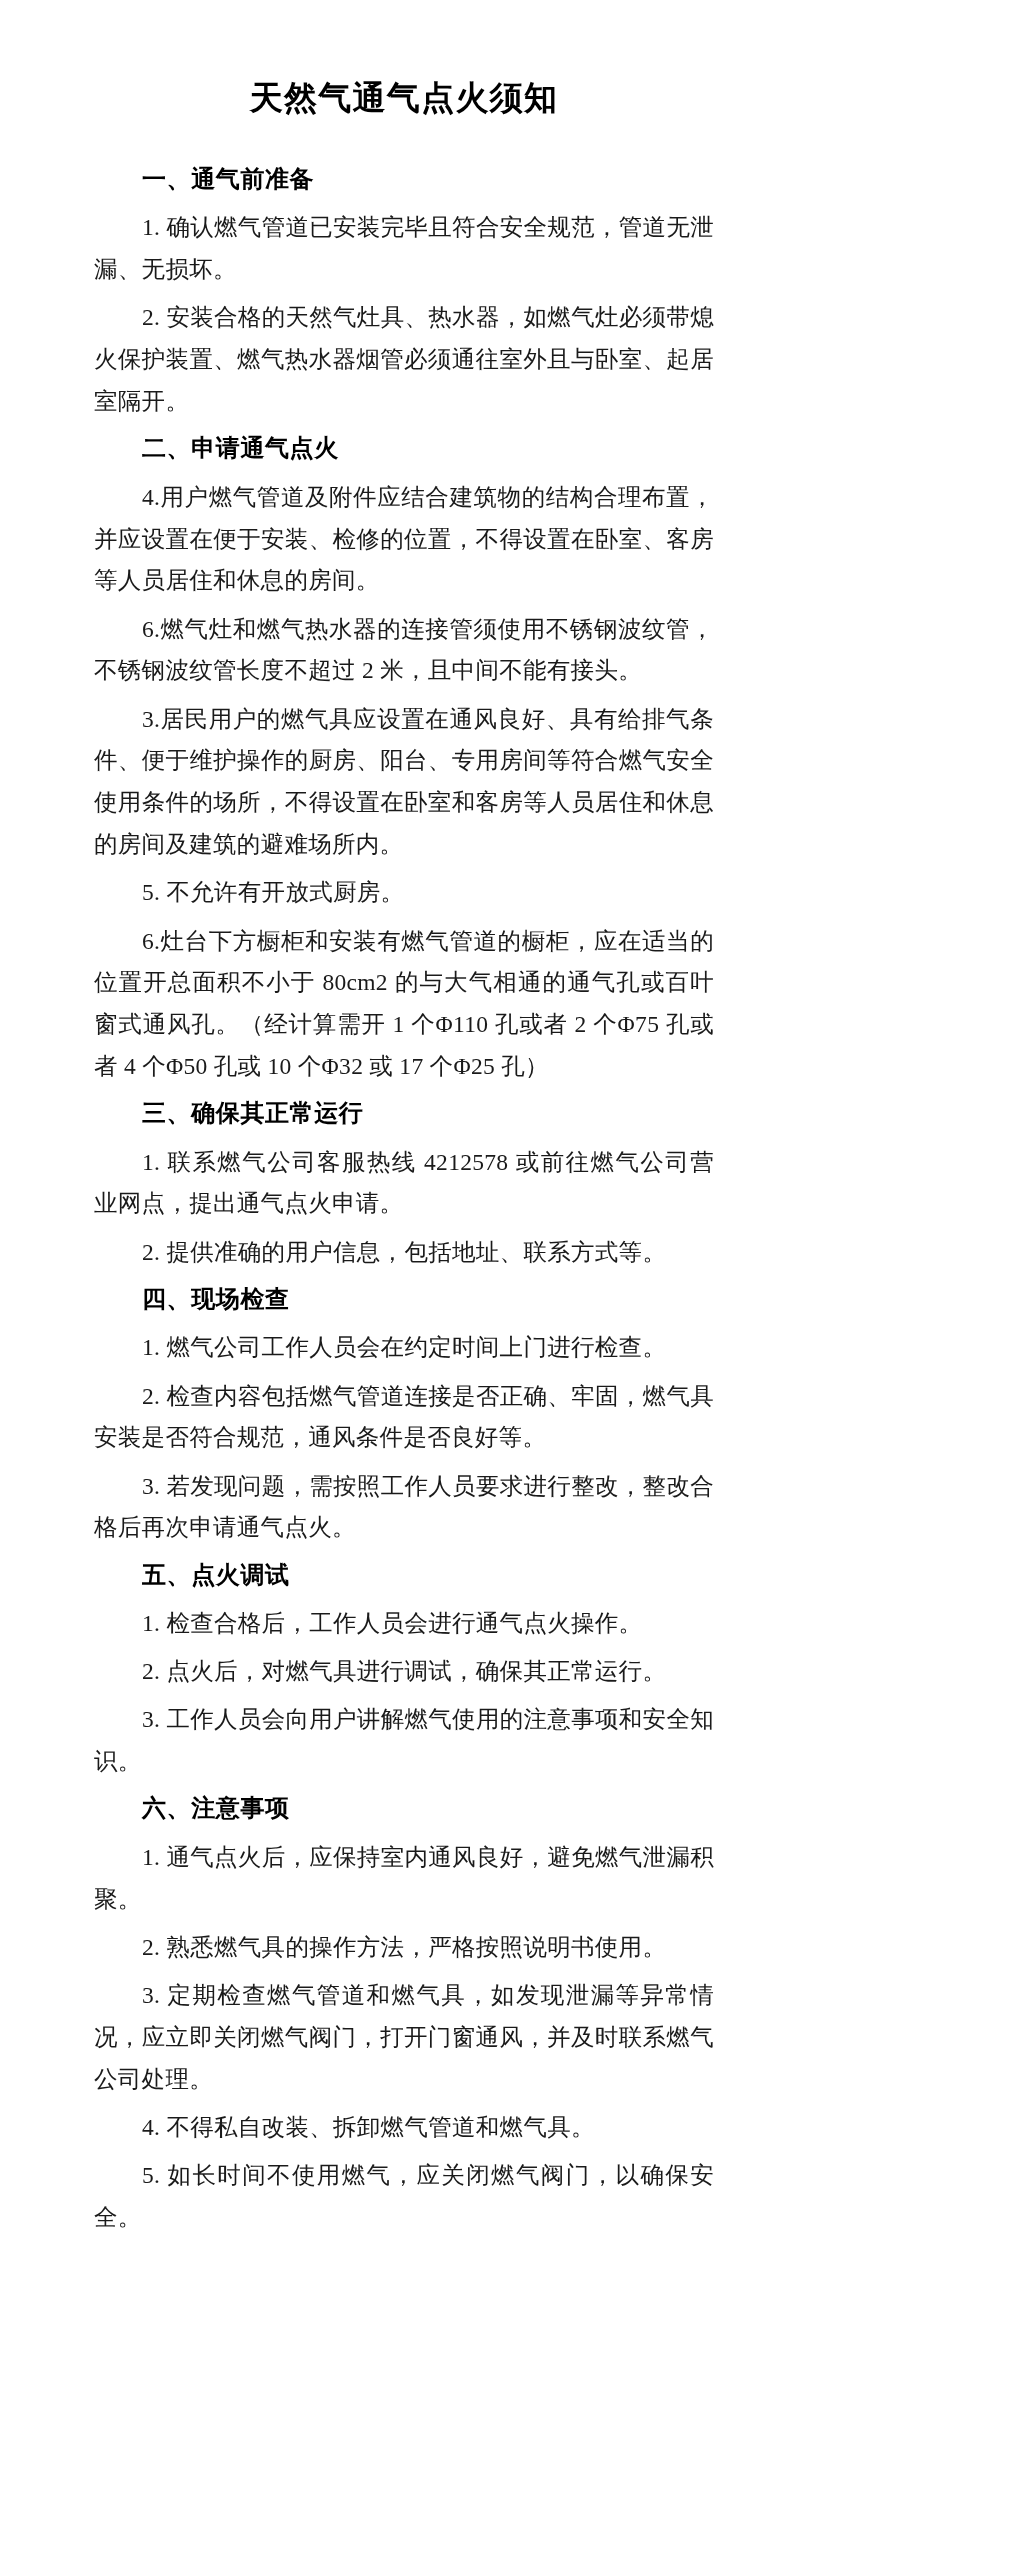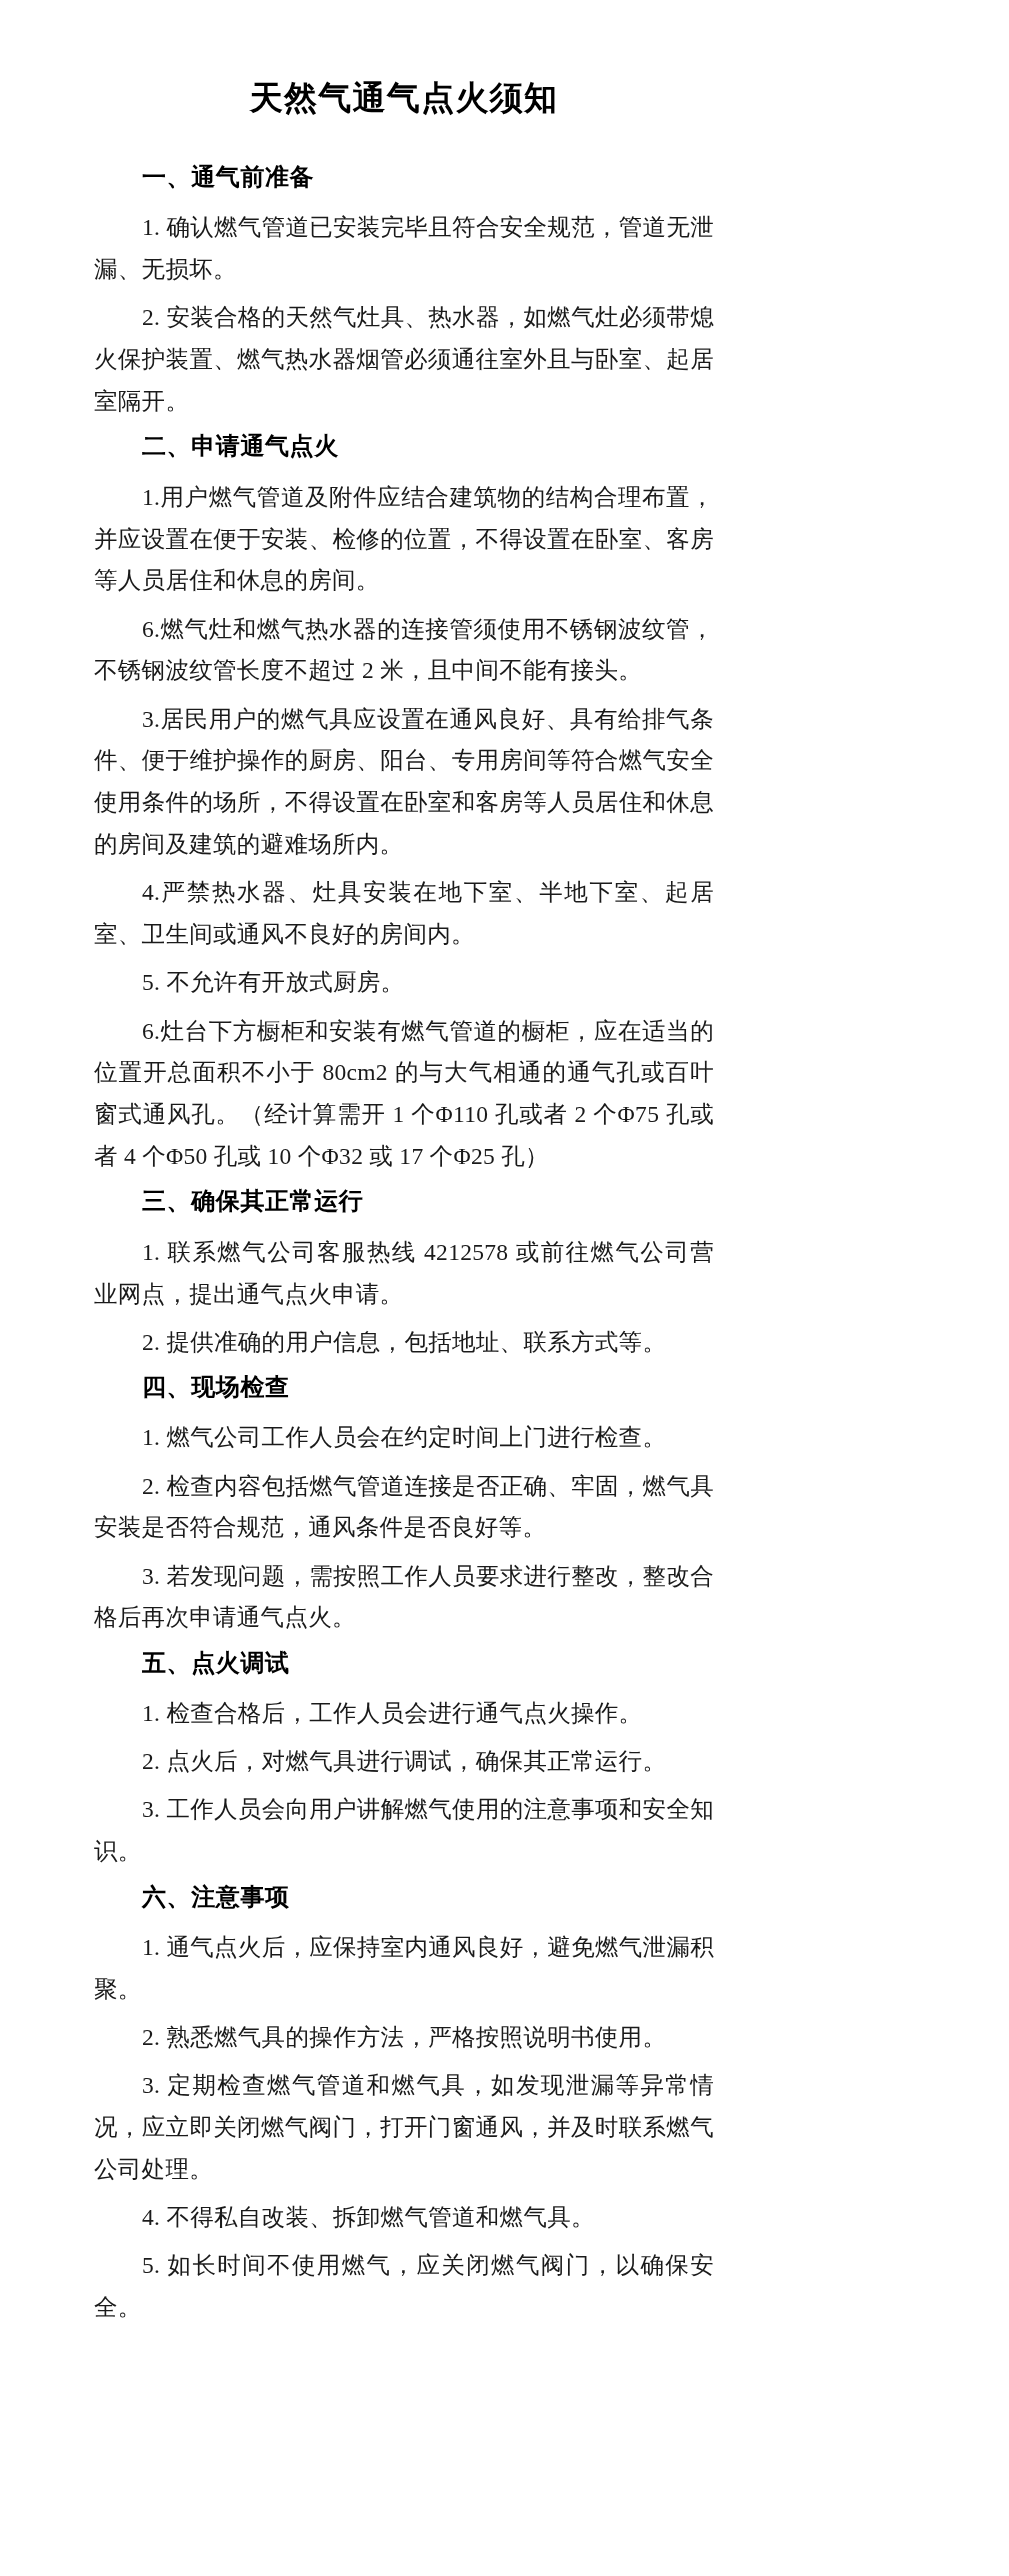--- a/index.html
+++ b/index.html
@@ -33,21 +33,20 @@
     font-size: 24px;
     font-weight: bold;
     color: #000000;
     margin: 19px 0 9px 0;
     text-indent: 48px;
     letter-spacing: 0.6px;
     line-height: 1.6;
   }
   .section-heading:first-of-type {
     margin-top: 4px;
-    font-family: Liberation Mono, monospace;
   }
   .para {
     font-size: 23.5px;
     line-height: 1.78;
     margin: 0 0 6.4px 0;
     text-indent: 48px;
     text-align: justify;
     text-justify: inter-ideograph;
     letter-spacing: 0.3px;
     color: #1a1a1a;
@@ -62,24 +61,23 @@
   <h1 class="doc-title">天然气通气点火须知</h1>
 
   <div>
     <div class="section-heading">一、通气前准备</div>
     <p class="para">1. 确认燃气管道已安装完毕且符合安全规范，管道无泄漏、无损坏。</p>
     <p class="para">2. 安装合格的天然气灶具、热水器，如燃气灶必须带熄火保护装置、燃气热水器烟管必须通往室外且与卧室、起居室隔开。</p>
   </div>
 
   <div>
     <div class="section-heading">二、申请通气点火</div>
-    <p class="para">1.用户燃气管道及附件应结合建筑物的结构合理布置，并应设置在便于安装、检修的位置，不得设置在卧室、客房等人员居住和休息的房间。</p>
+    <p class="para">4.用户燃气管道及附件应结合建筑物的结构合理布置，并应设置在便于安装、检修的位置，不得设置在卧室、客房等人员居住和休息的房间。</p>
     <p class="para">6.燃气灶和燃气热水器的连接管须使用不锈钢波纹管，不锈钢波纹管长度不超过 2 米，且中间不能有接头。</p>
     <p class="para">3.居民用户的燃气具应设置在通风良好、具有给排气条件、便于维护操作的厨房、阳台、专用房间等符合燃气安全使用条件的场所，不得设置在卧室和客房等人员居住和休息的房间及建筑的避难场所内。</p>
-    <p class="para">4.严禁热水器、灶具安装在地下室、半地下室、起居室、卫生间或通风不良好的房间内。</p>
     <p class="para">5. 不允许有开放式厨房。</p>
     <p class="para">6.灶台下方橱柜和安装有燃气管道的橱柜，应在适当的位置开总面积不小于 80cm2 的与大气相通的通气孔或百叶窗式通风孔。（经计算需开 1 个Φ110 孔或者 2 个Φ75 孔或者 4 个Φ50 孔或 10 个Φ32 或 17 个Φ25 孔）</p>
   </div>
 
   <div>
     <div class="section-heading">三、确保其正常运行</div>
     <p class="para">1. 联系燃气公司客服热线 4212578 或前往燃气公司营业网点，提出通气点火申请。</p>
     <p class="para">2. 提供准确的用户信息，包括地址、联系方式等。</p>
   </div>
 

